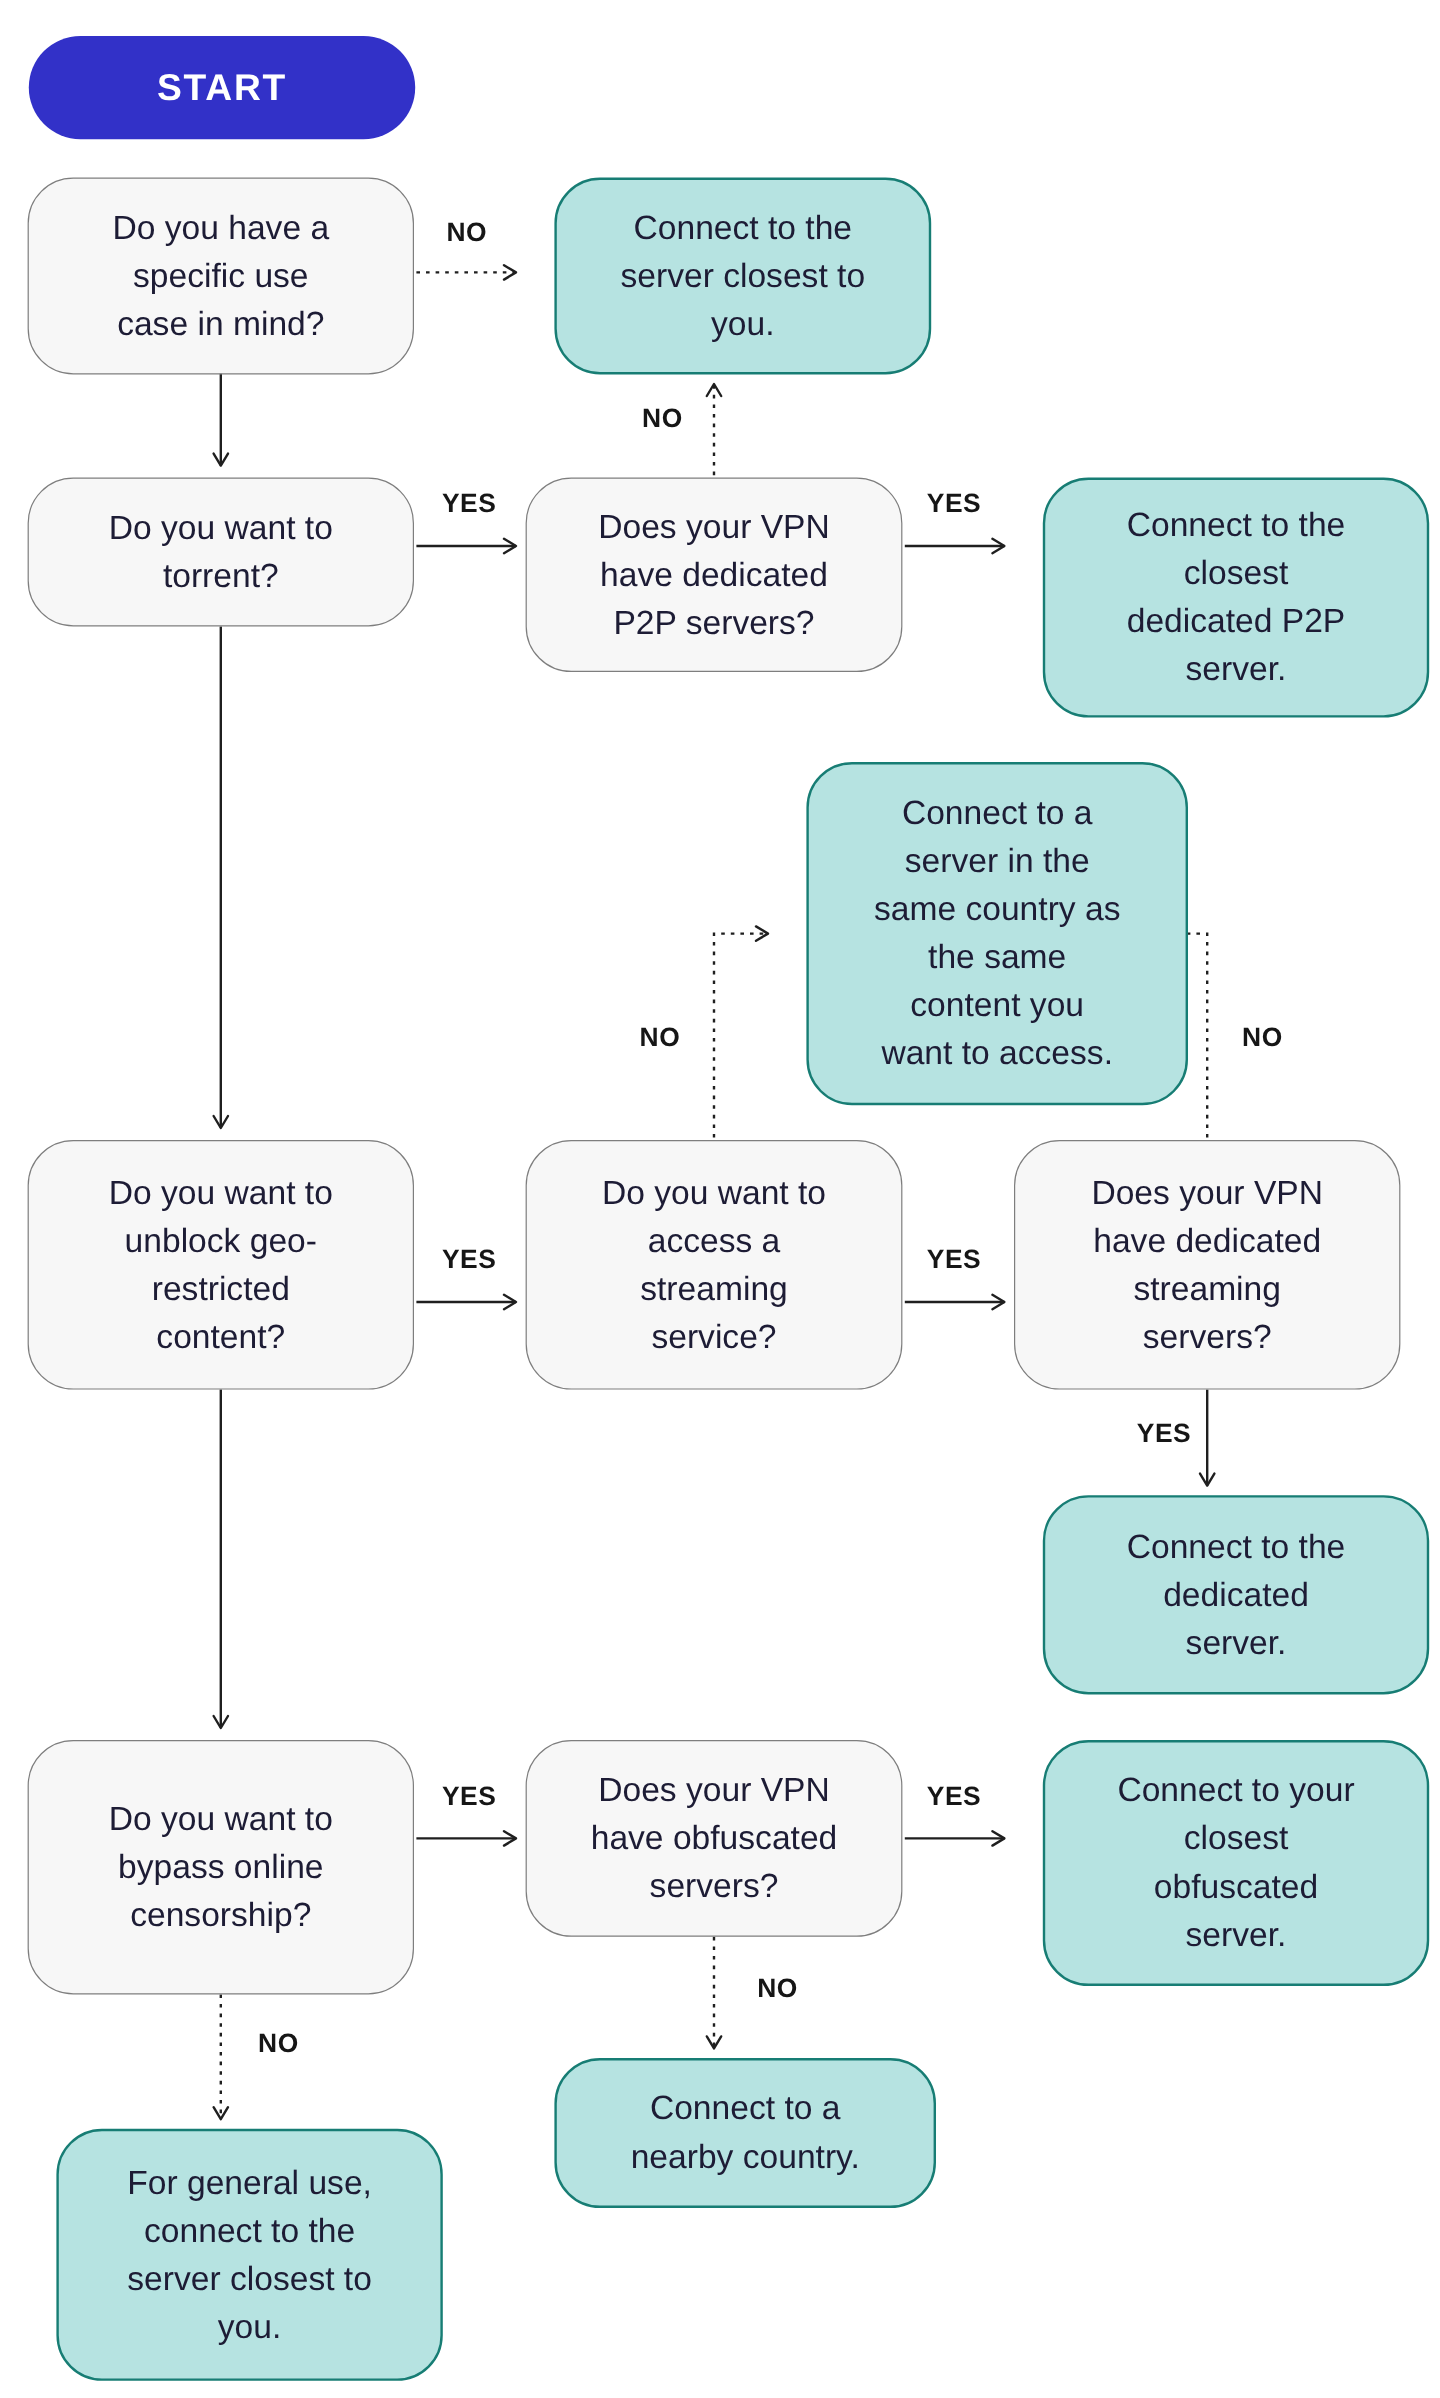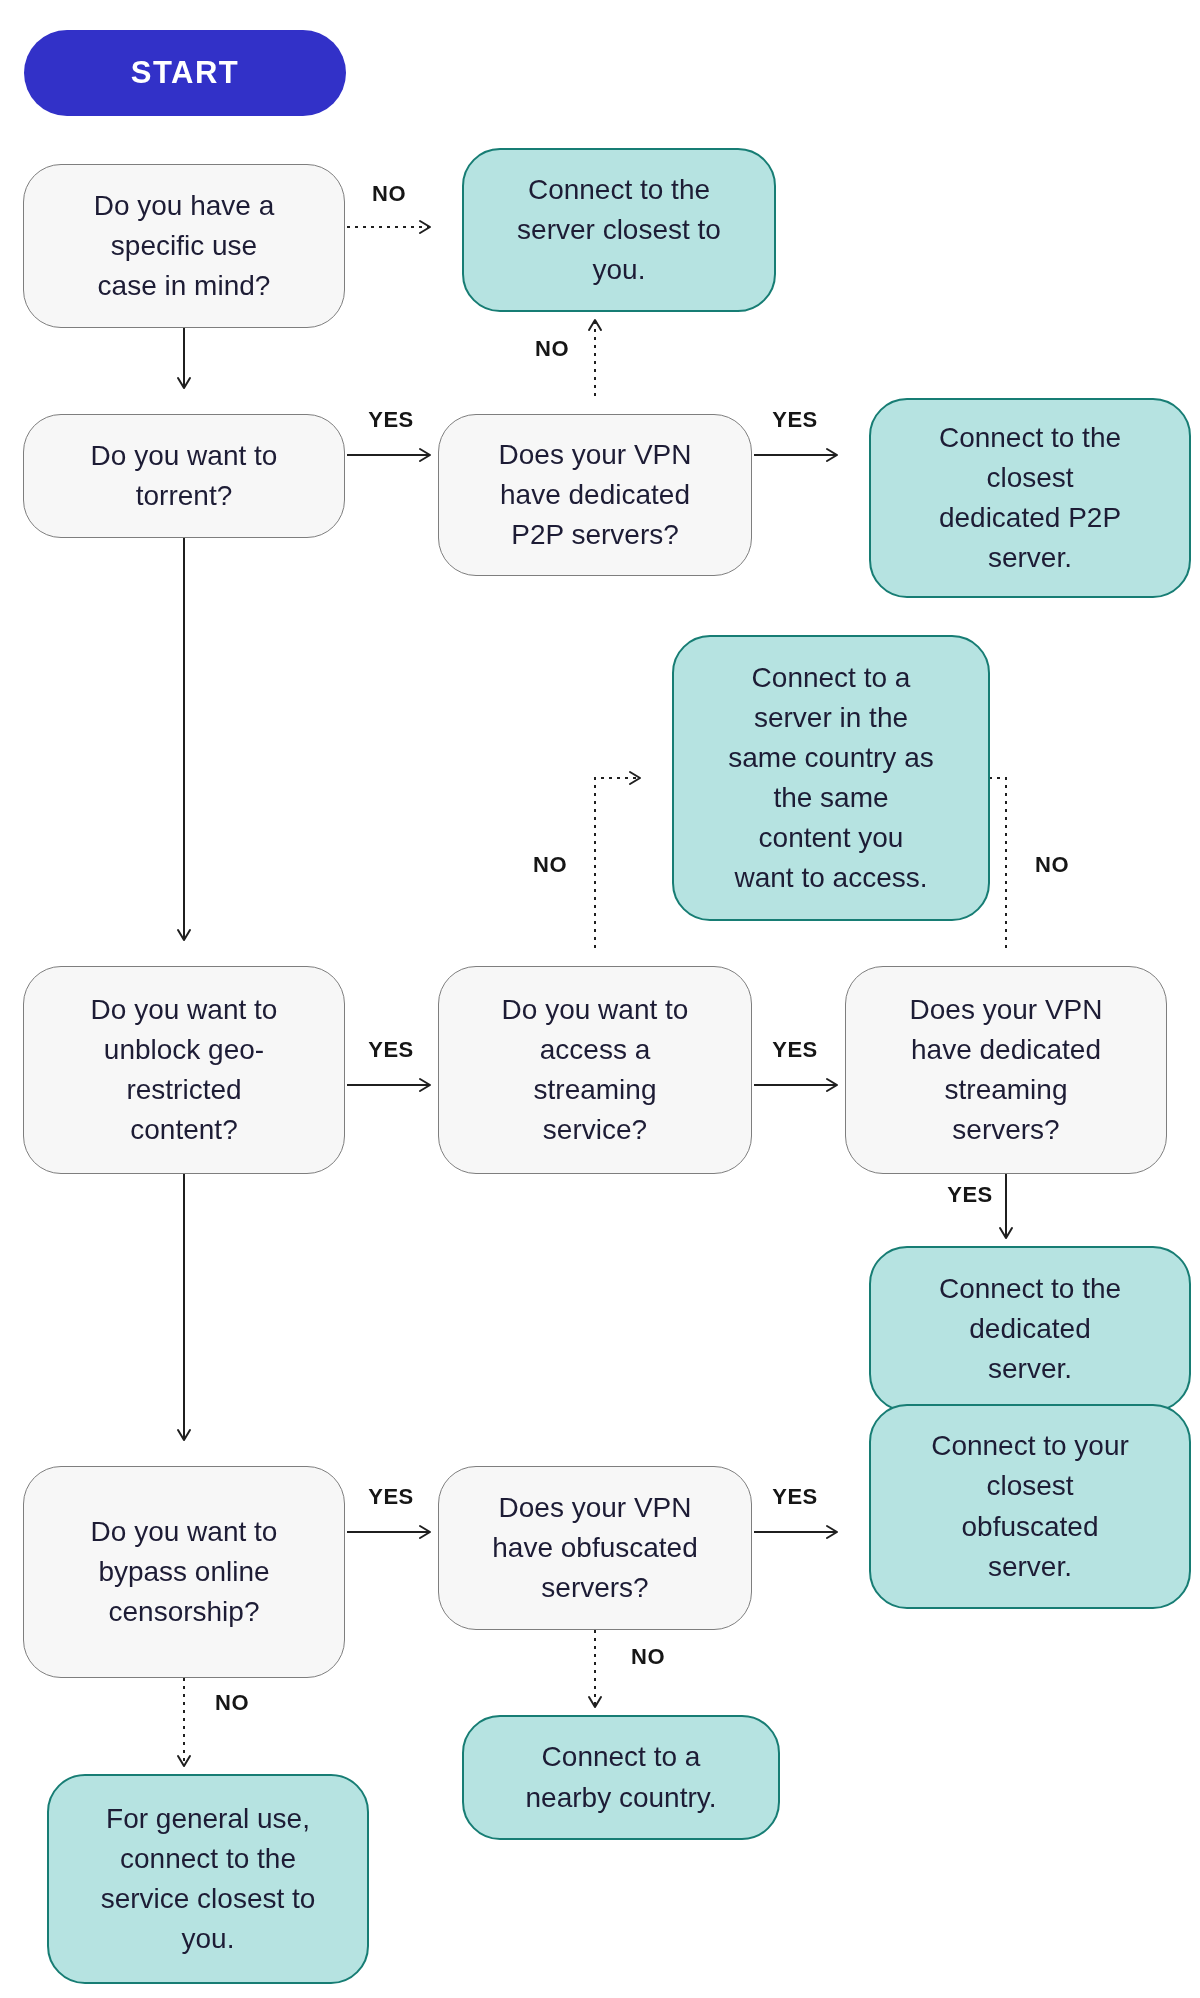--- a/index.html
+++ b/index.html
@@ -33,21 +33,20 @@
     box-sizing:border-box;
     color:var(--ink);
     font-size:28px;
     line-height:1.43;
     white-space:pre-line;
   }
   .node.question{
     background:var(--q-fill);
     border:1.5px solid var(--q-border);
     border-radius:38px;
-    margin-top:16px;
   }
   .node.answer{
     background:var(--a-fill);
     border:2px solid var(--a-border);
     border-radius:38px;
     margin-left:24px;
   }
   .start-pill{
     position:absolute;
     left:24px;top:30px;width:322px;height:86px;
@@ -141,30 +140,30 @@
   <div class="node answer" style="left:845px;top:1246px;width:322px;height:166px;">Connect to the
 dedicated
 server.</div>
 
   <div class="node question" style="left:23px;top:1450px;width:322px;height:212px;">Do you want to
 bypass online
 censorship?</div>
   <div class="node question" style="left:438px;top:1450px;width:314px;height:164px;">Does your VPN
 have obfuscated
 servers?</div>
-  <div class="node answer" style="left:845px;top:1404px;width:322px;height:205px;">Connect to your
+  <div class="node answer" style="left:845px;top:1450px;width:322px;height:205px;">Connect to your
 closest
 obfuscated
 server.</div>
 
   <div class="node answer" style="left:438px;top:1715px;width:318px;height:125px;">Connect to a
 nearby country.</div>
   <div class="node answer" style="left:23px;top:1774px;width:322px;height:210px;">For general use,
 connect to the
-service closest to
+server closest to
 you.</div>
 
   <div class="edge-label" style="left:356px;top:181px;">NO</div>
   <div class="edge-label" style="left:519px;top:336px;">NO</div>
   <div class="edge-label" style="left:358px;top:407px;">YES</div>
   <div class="edge-label" style="left:762px;top:407px;">YES</div>
   <div class="edge-label" style="left:517px;top:852px;">NO</div>
   <div class="edge-label" style="left:1019px;top:852px;">NO</div>
   <div class="edge-label" style="left:358px;top:1037px;">YES</div>
   <div class="edge-label" style="left:762px;top:1037px;">YES</div>

